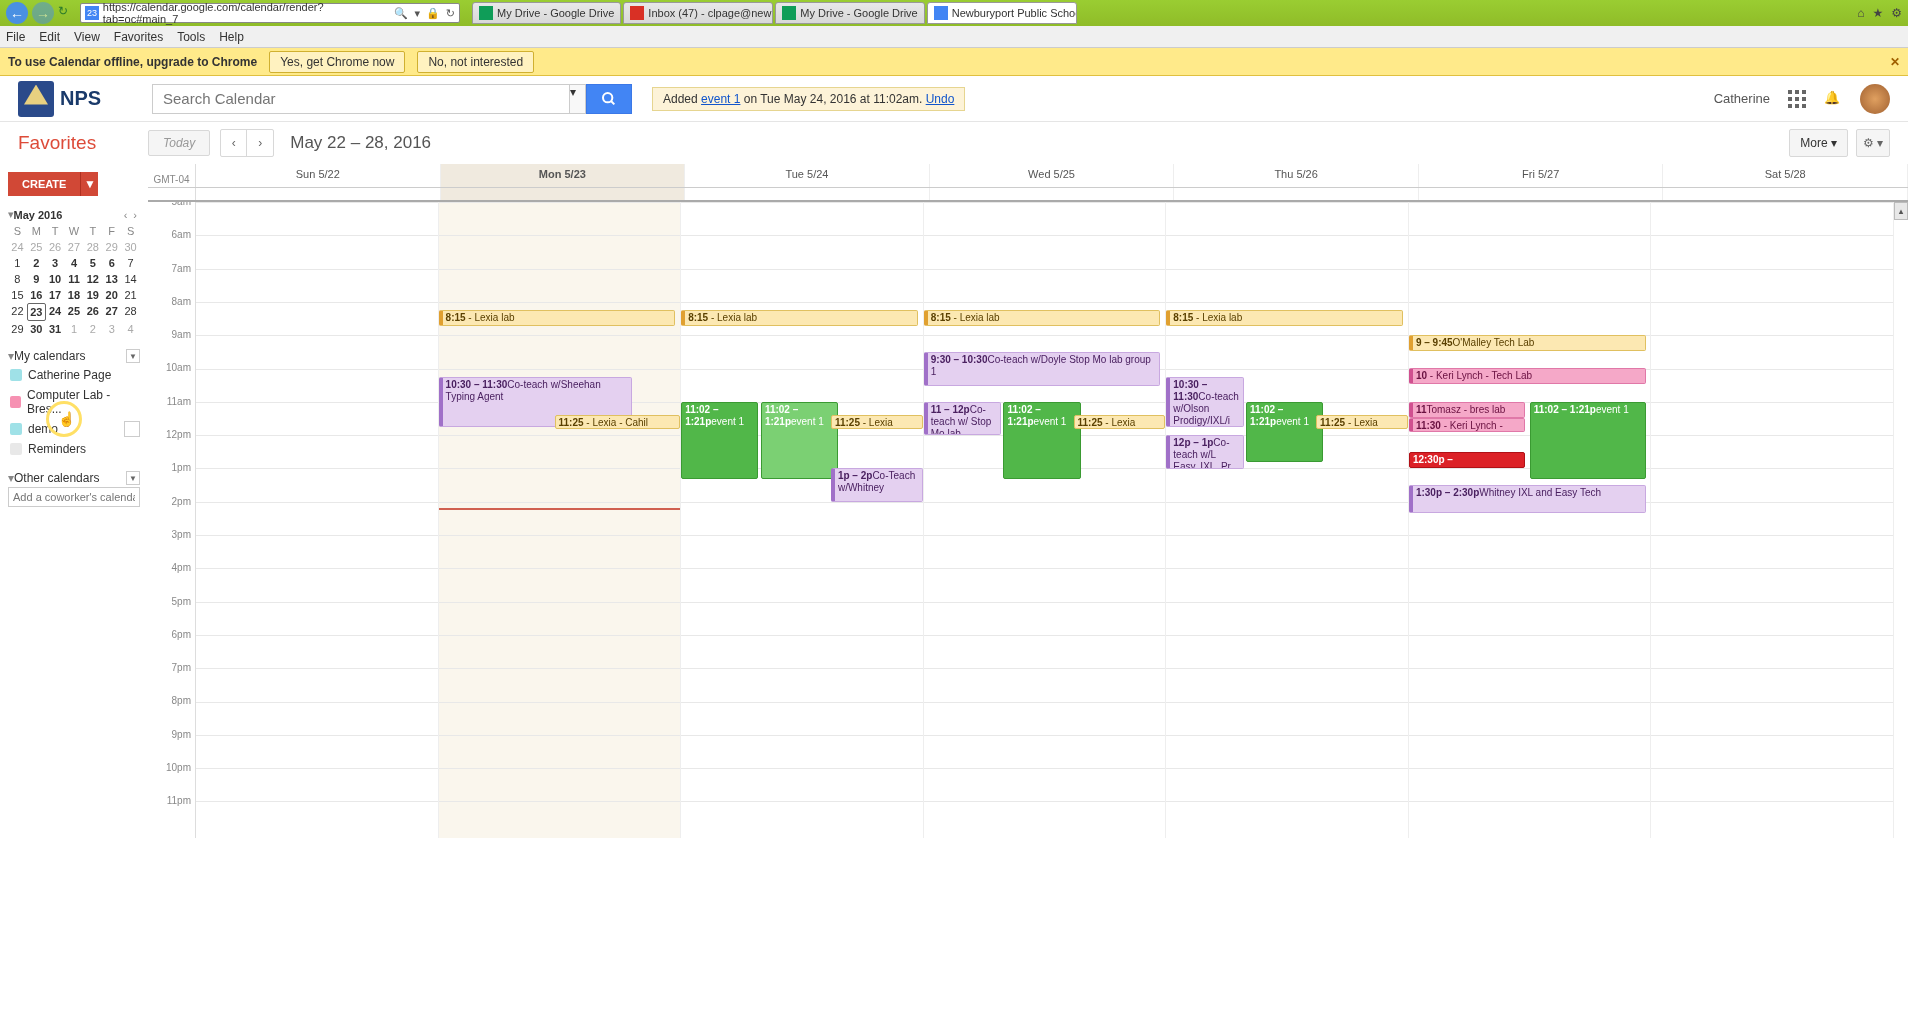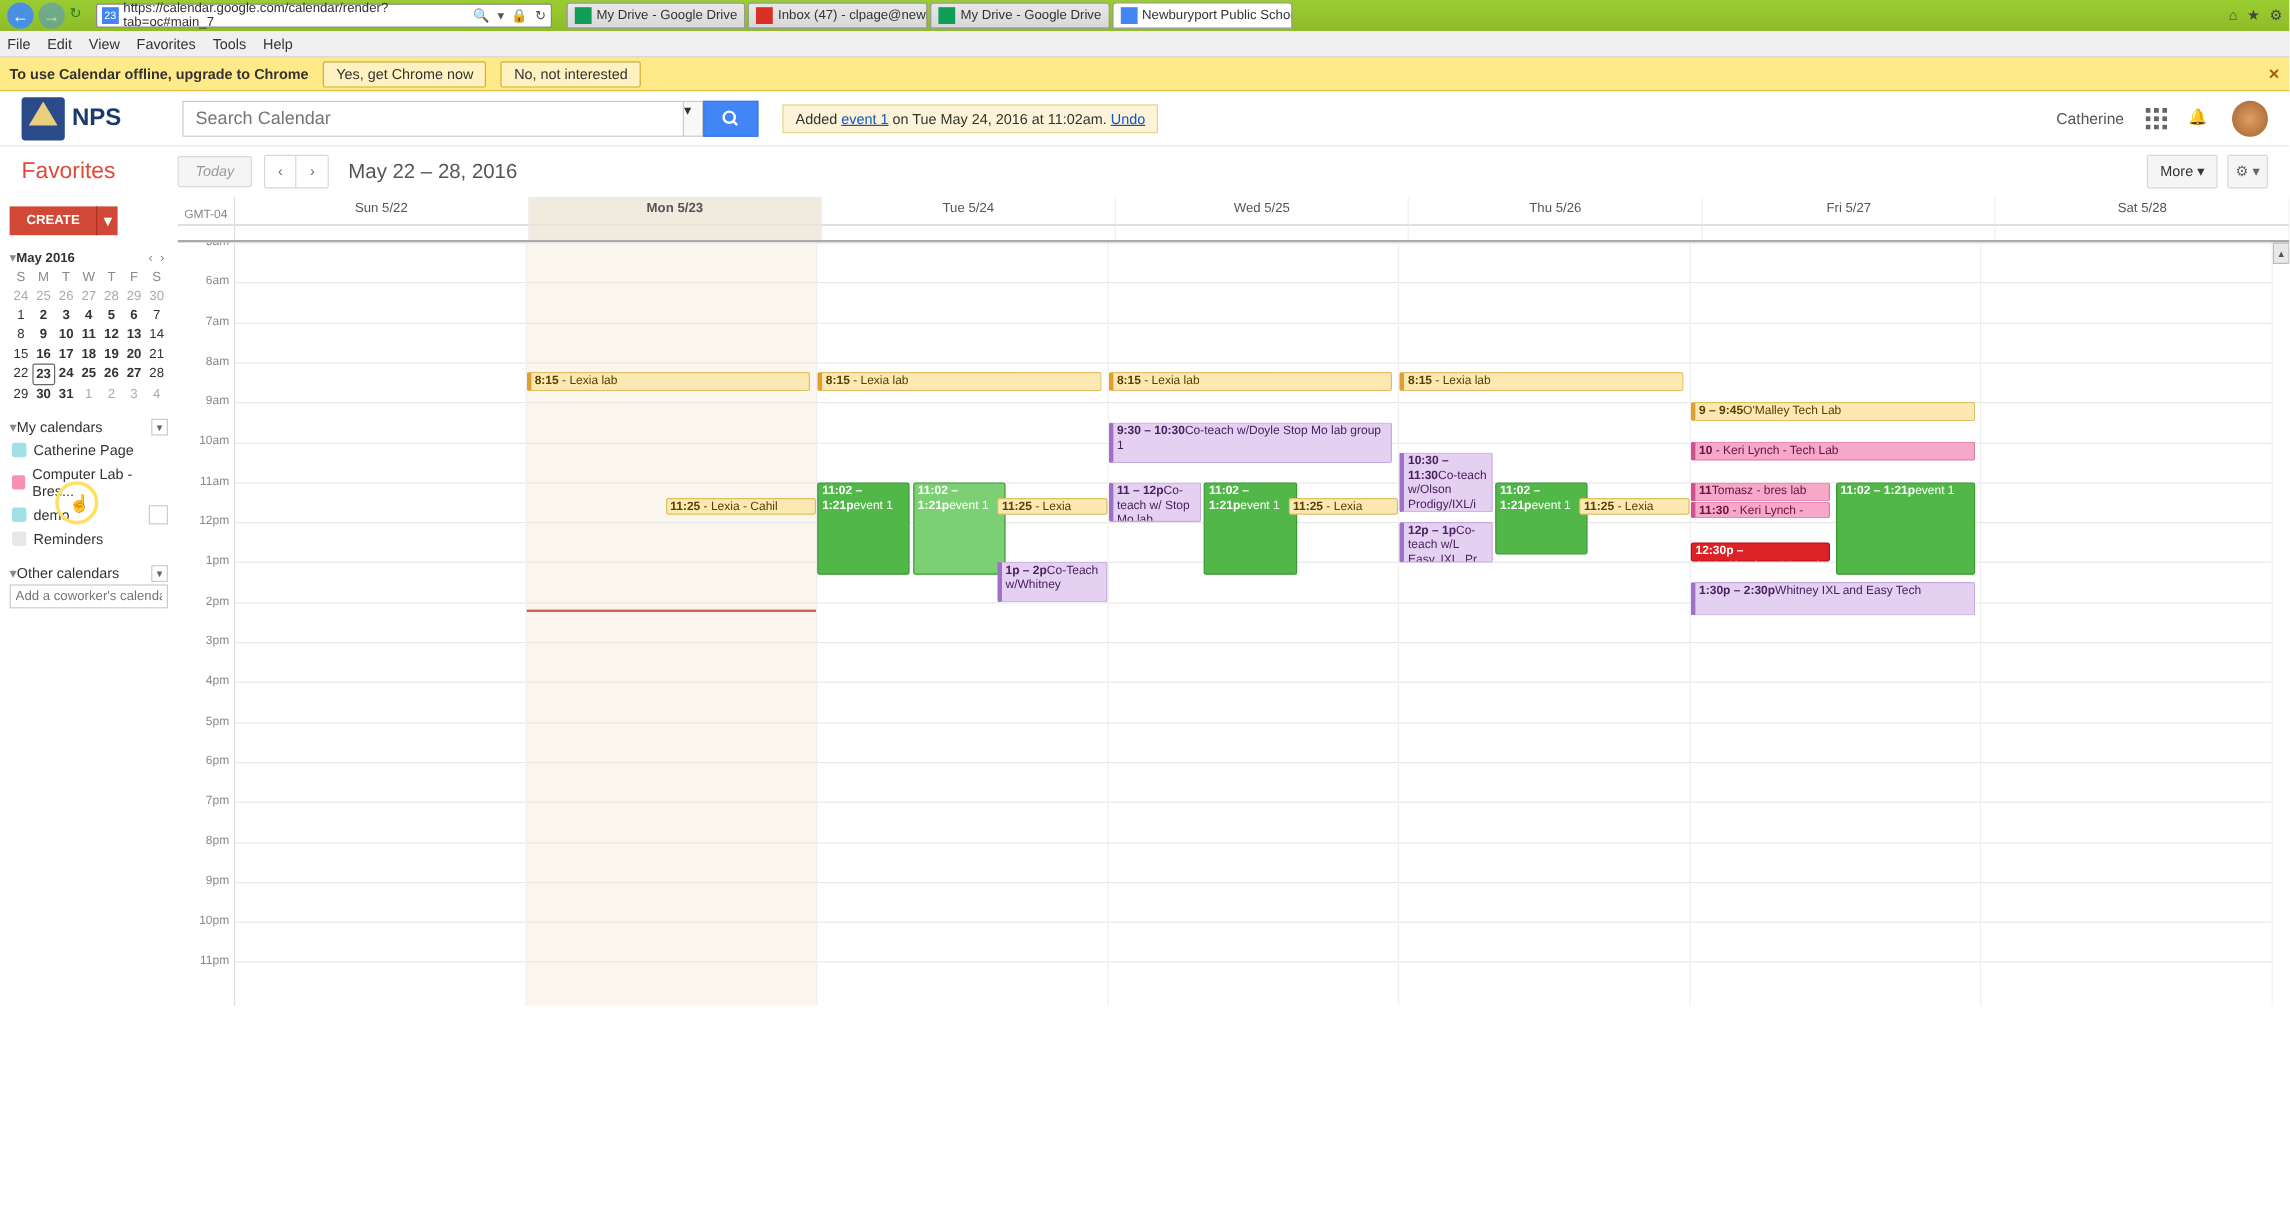--- a/index.html
+++ b/index.html
@@ -414,20 +414,21 @@
             <div class="hour-line" style="top: 366.3px;"></div>
             <div class="hour-line" style="top: 399.6px;"></div>
             <div class="hour-line" style="top: 432.9px;"></div>
             <div class="hour-line" style="top: 466.2px;"></div>
             <div class="hour-line" style="top: 499.5px;"></div>
             <div class="hour-line" style="top: 532.8px;"></div>
             <div class="hour-line" style="top: 566.1px;"></div>
             <div class="hour-line" style="top: 599.4px;"></div>
             <div class="now-line" style="top: 306px;"></div>
             <div class="event ev-yellow" style="top: 108px; height: 16px; left: 0%; right: 2%;"><span class="etime">8:15</span><span> - Lexia lab</span></div>
+            <div class="event ev-purple" style="top: 175px; height: 50px; left: 0%; right: 20%;"><span class="etime">10:30 – 11:30</span><span>Co-teach w/Sheehan Typing Agent</span></div>
             <div class="event ev-yellow-sm" style="top: 213px; height: 14px; left: 48%; right: 0%;"><span class="etime">11:25</span><span> - Lexia - Cahil</span></div>
           </div>
           <div class="day-col">
             <div class="hour-line" style="top: 0px;"></div>
             <div class="hour-line" style="top: 33.3px;"></div>
             <div class="hour-line" style="top: 66.6px;"></div>
             <div class="hour-line" style="top: 99.9px;"></div>
             <div class="hour-line" style="top: 133.2px;"></div>
             <div class="hour-line" style="top: 166.5px;"></div>
             <div class="hour-line" style="top: 199.8px;"></div>

